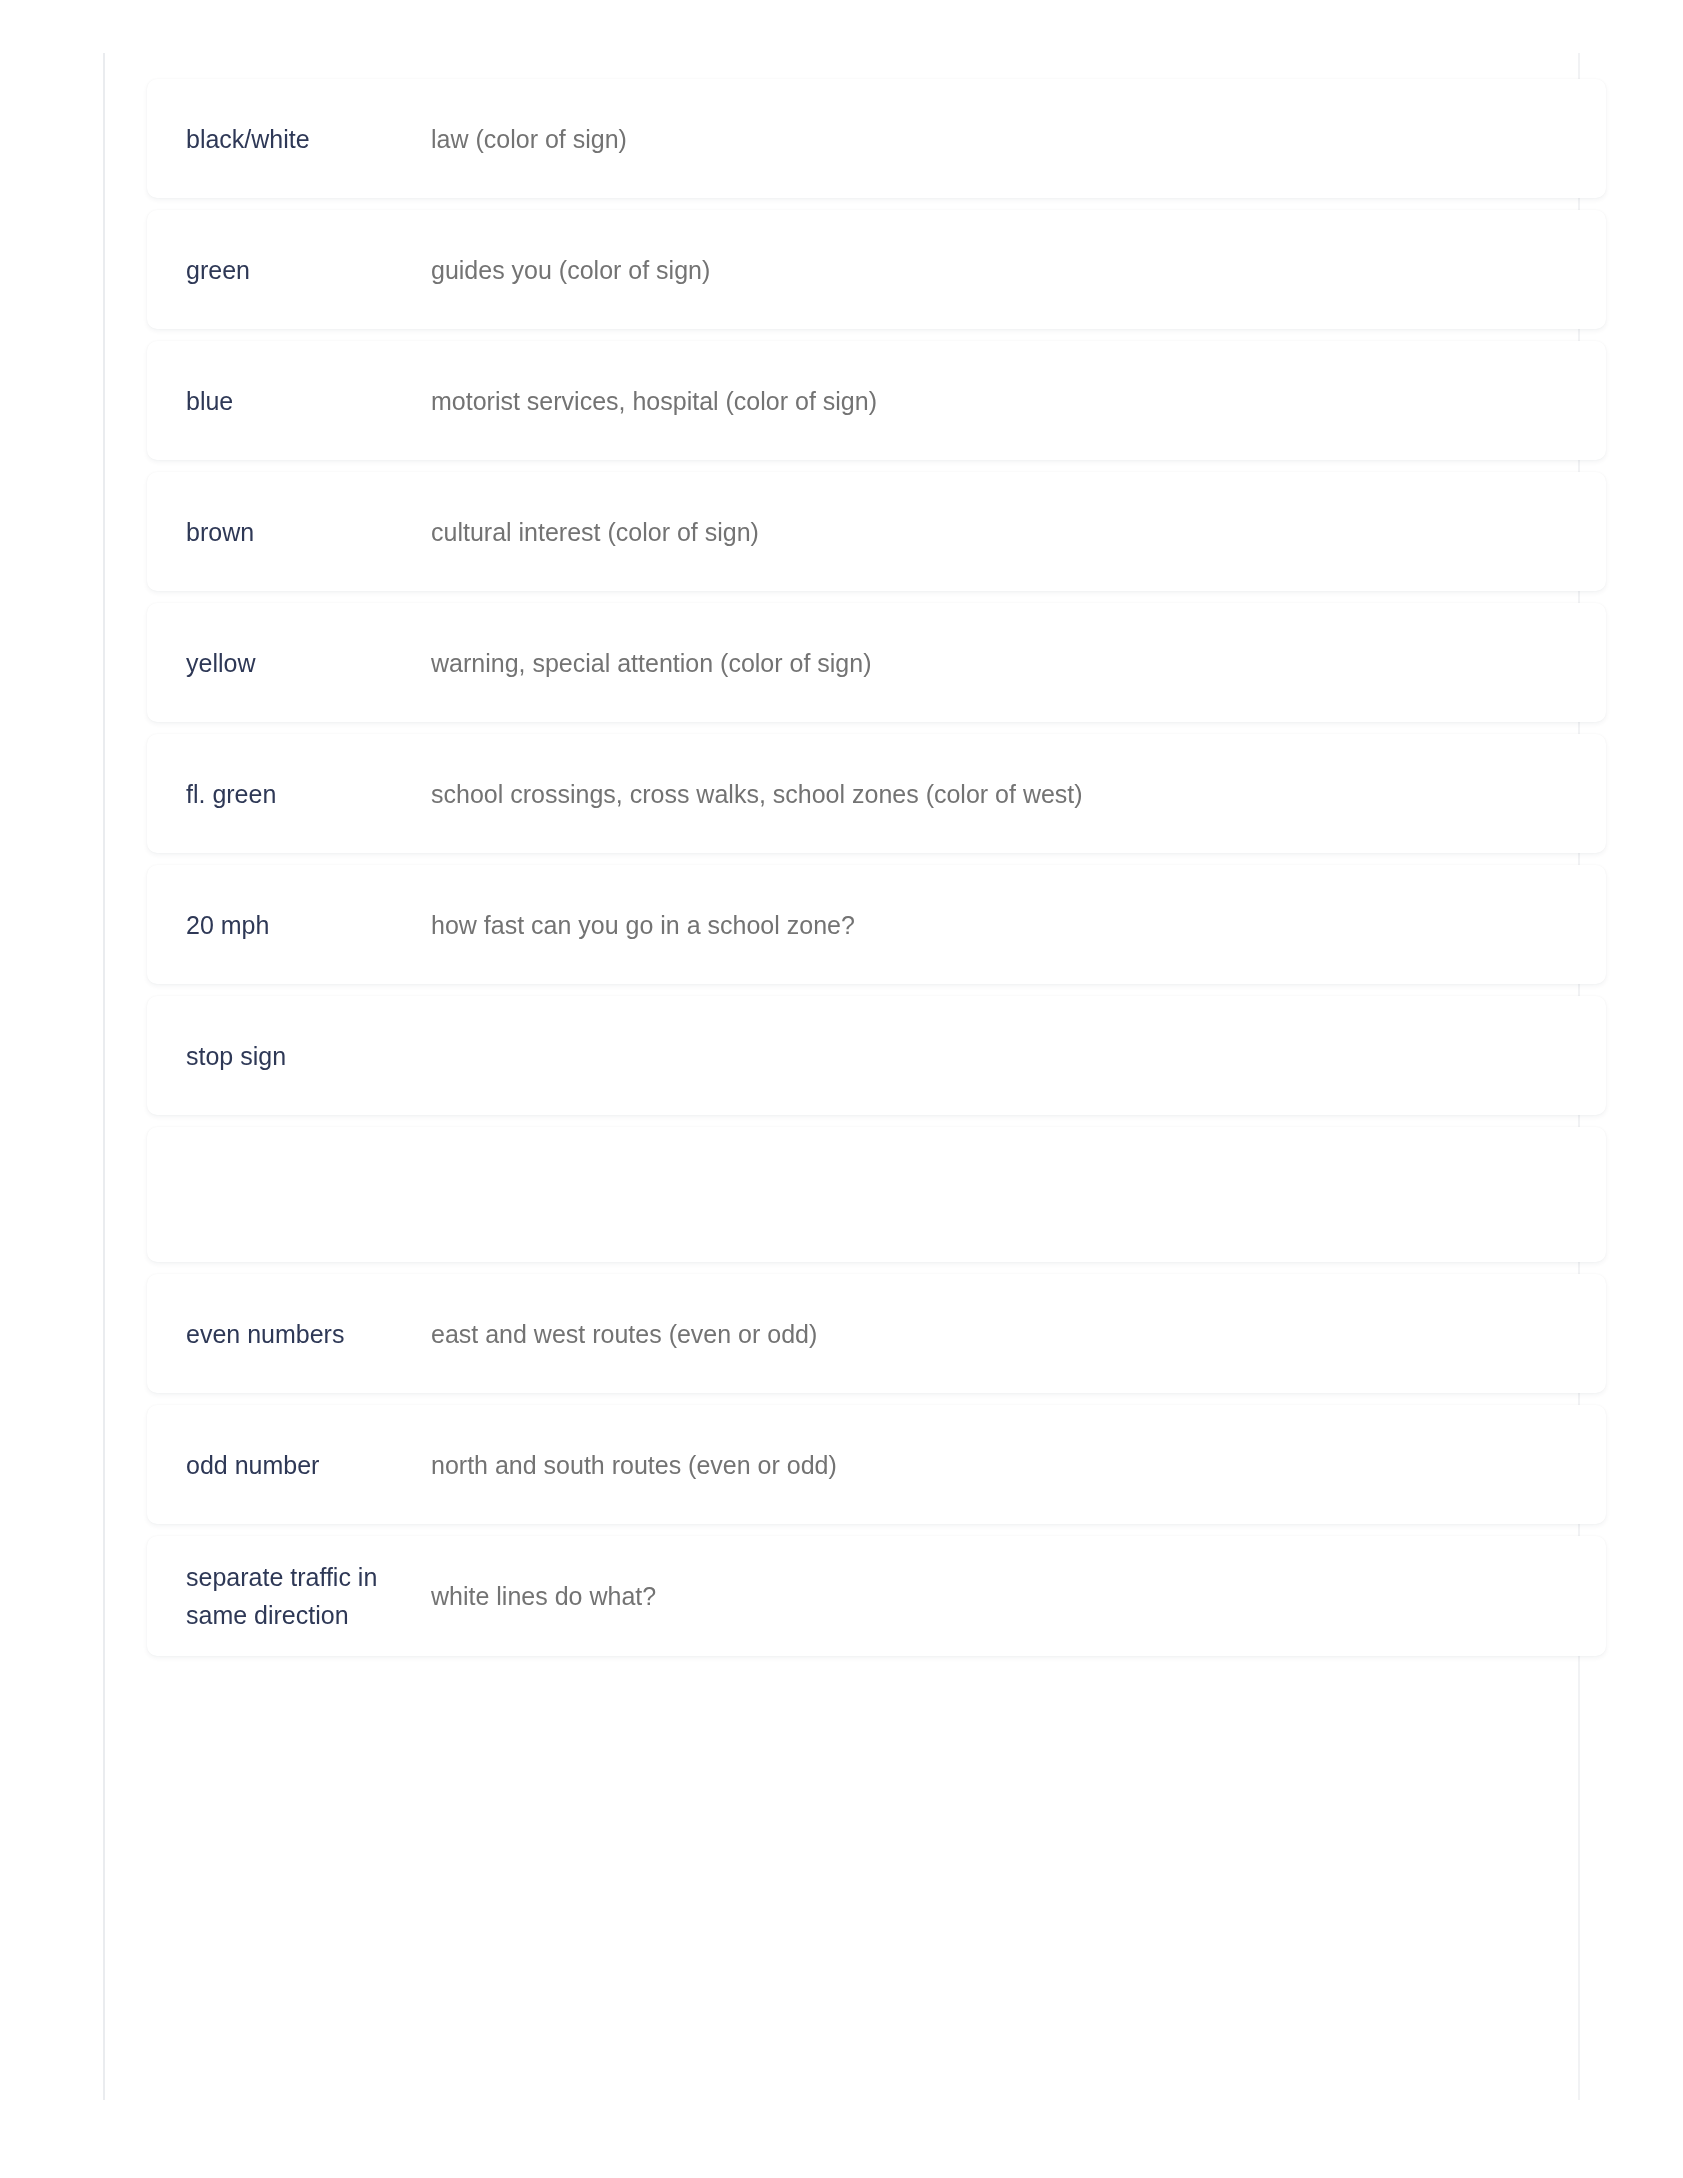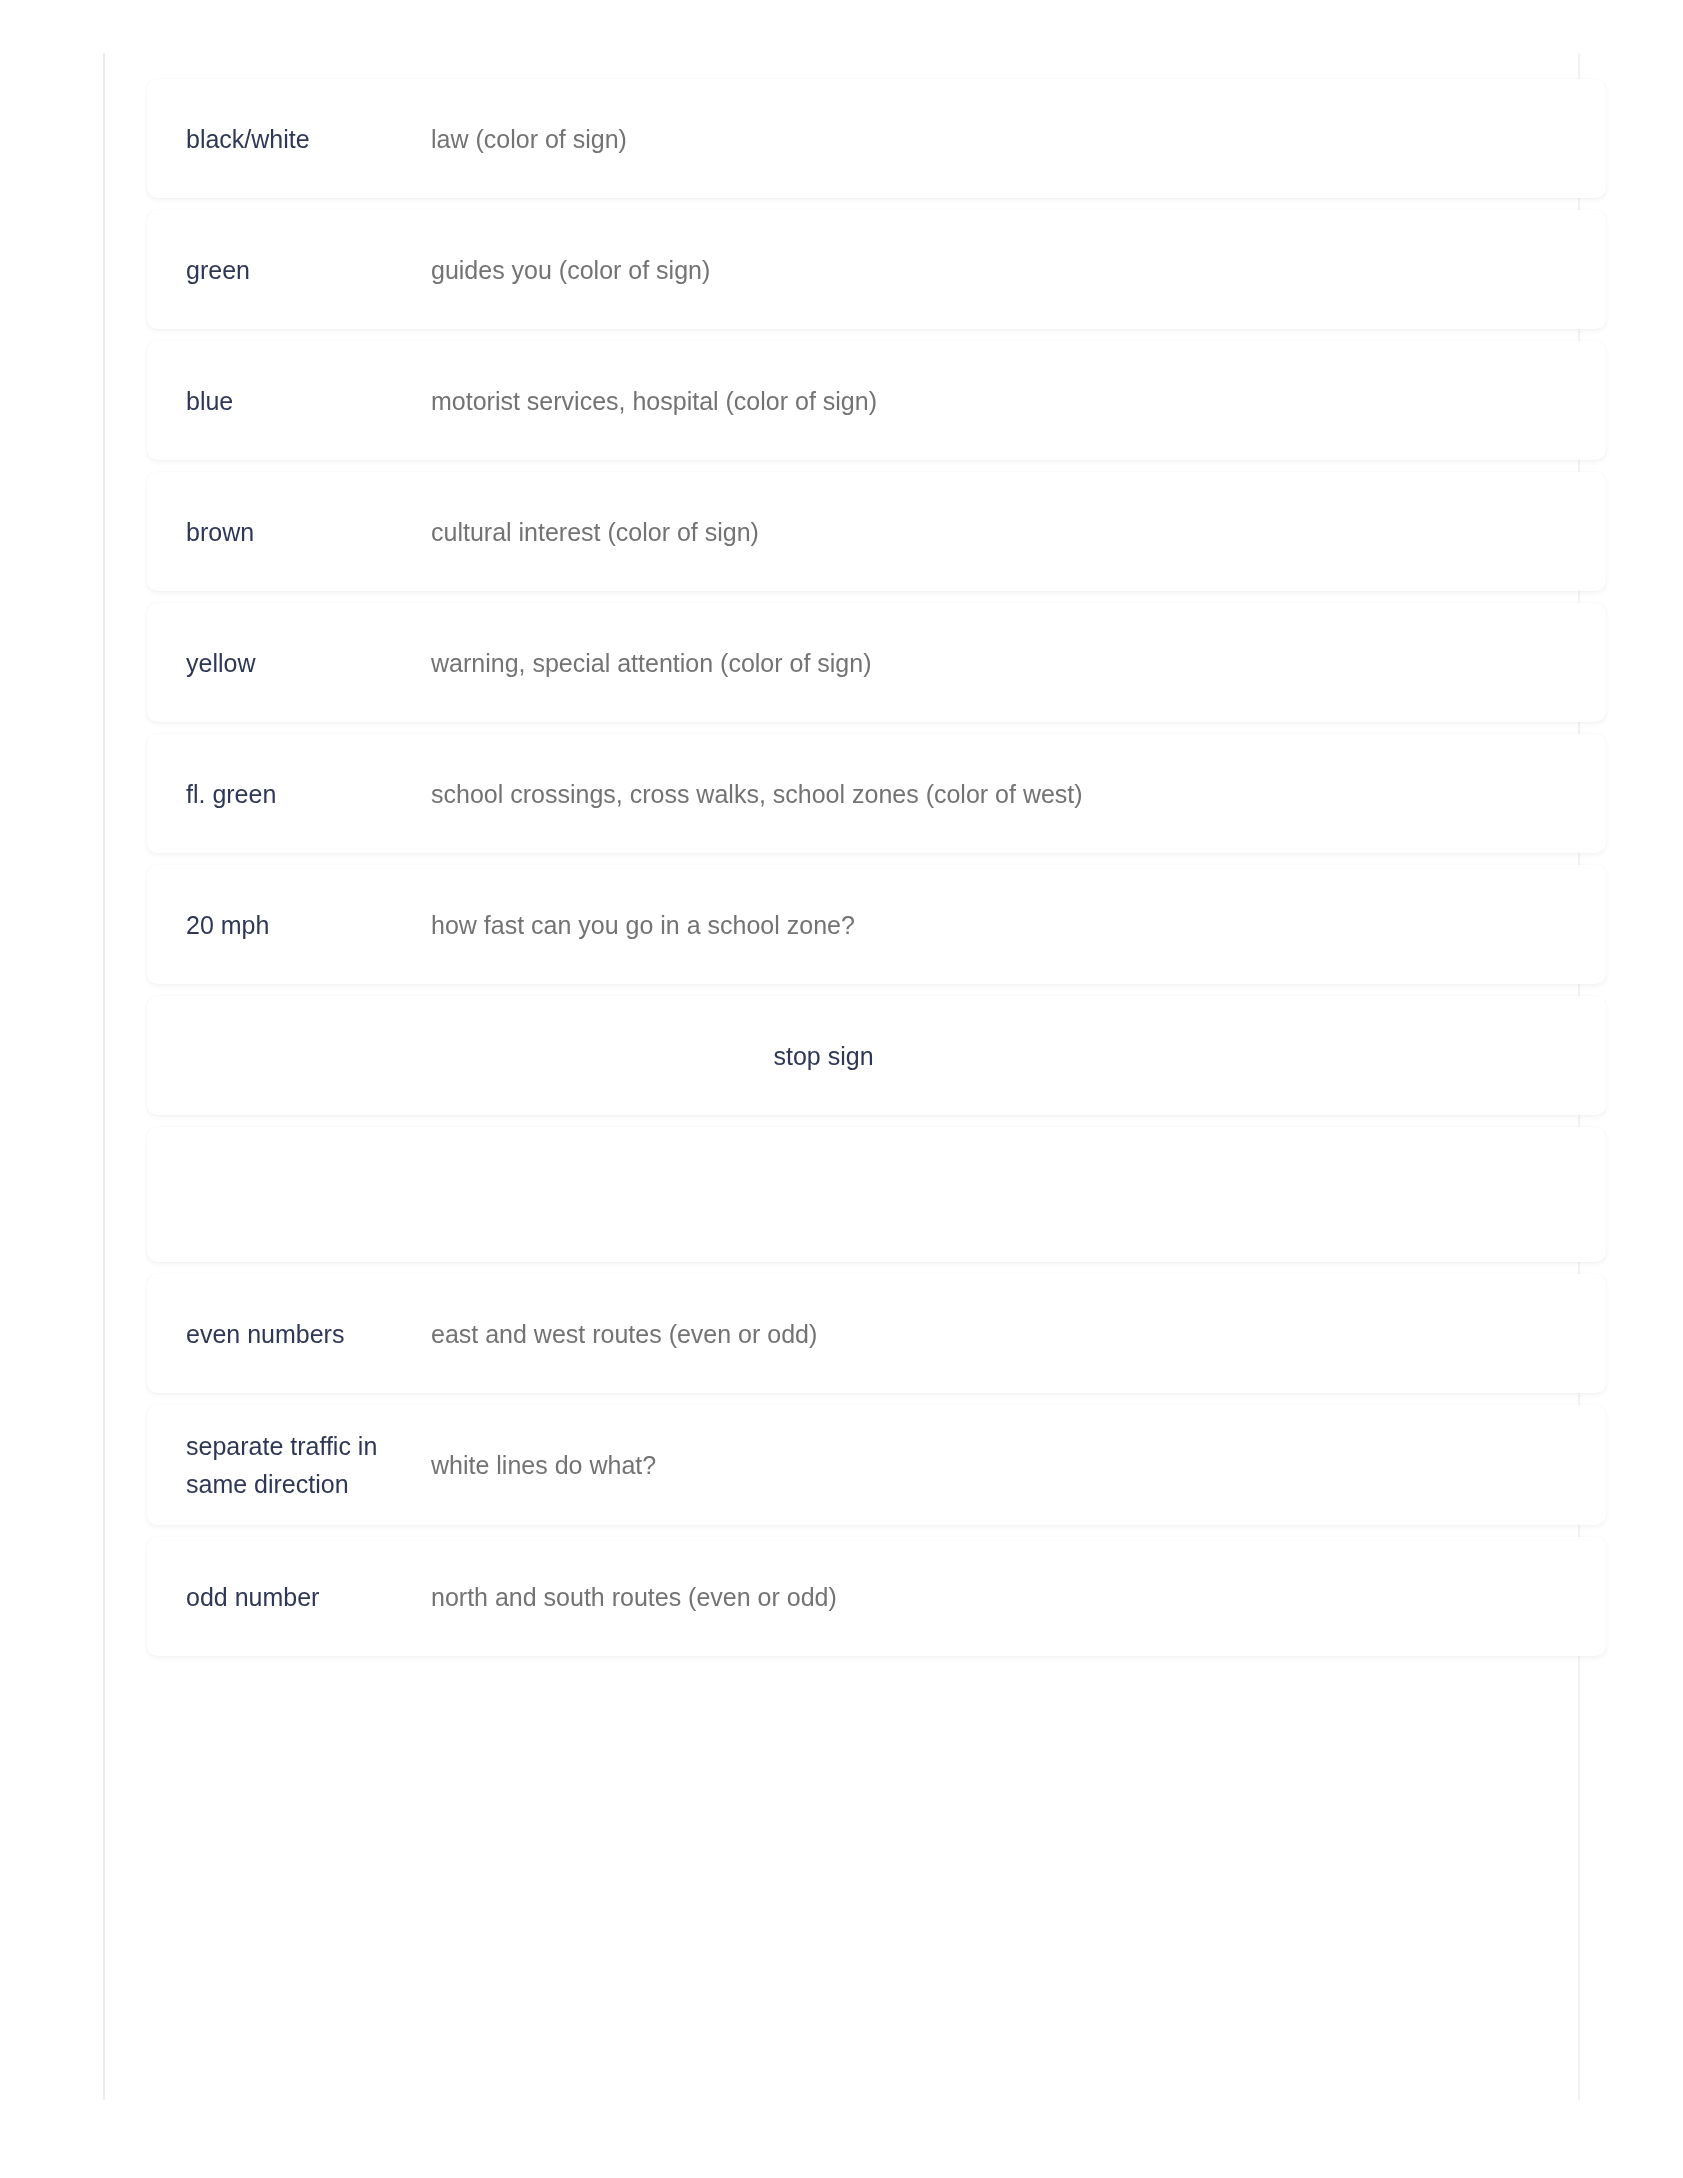--- a/index.html
+++ b/index.html
@@ -59,21 +59,20 @@
     width: 1459px;
     min-height: 119px;
     margin-bottom: 12px;
     background: #ffffff;
     border-radius: 10px;
     box-shadow: 0 2px 5px rgba(24, 30, 50, 0.055),
                 0 0 2px rgba(24, 30, 50, 0.045);
     display: flex;
     align-items: center;
     padding: 22px 0;
-    justify-content: center;
   }
 
   
   .card.is-empty {
     min-height: 135px;
   }
 
   .card-term {
     box-sizing: border-box;
     width: 284px;
@@ -139,23 +138,23 @@
       </div>
       <div class="card is-empty">
         <div class="card-term"></div>
         <div class="card-definition"></div>
       </div>
       <div class="card">
         <div class="card-term">even numbers</div>
         <div class="card-definition">east and west routes (even or odd)</div>
       </div>
       <div class="card">
+        <div class="card-term">odd number</div>
+        <div class="card-definition">north and south routes (even or odd)</div>
+      </div>
+      <div class="card">
         <div class="card-term">separate traffic in same direction</div>
         <div class="card-definition">white lines do what?</div>
-      </div>
-      <div class="card">
-        <div class="card-term">odd number</div>
-        <div class="card-definition">north and south routes (even or odd)</div>
       </div>
     </div>
 
 </div>
 
 
 </body></html>

